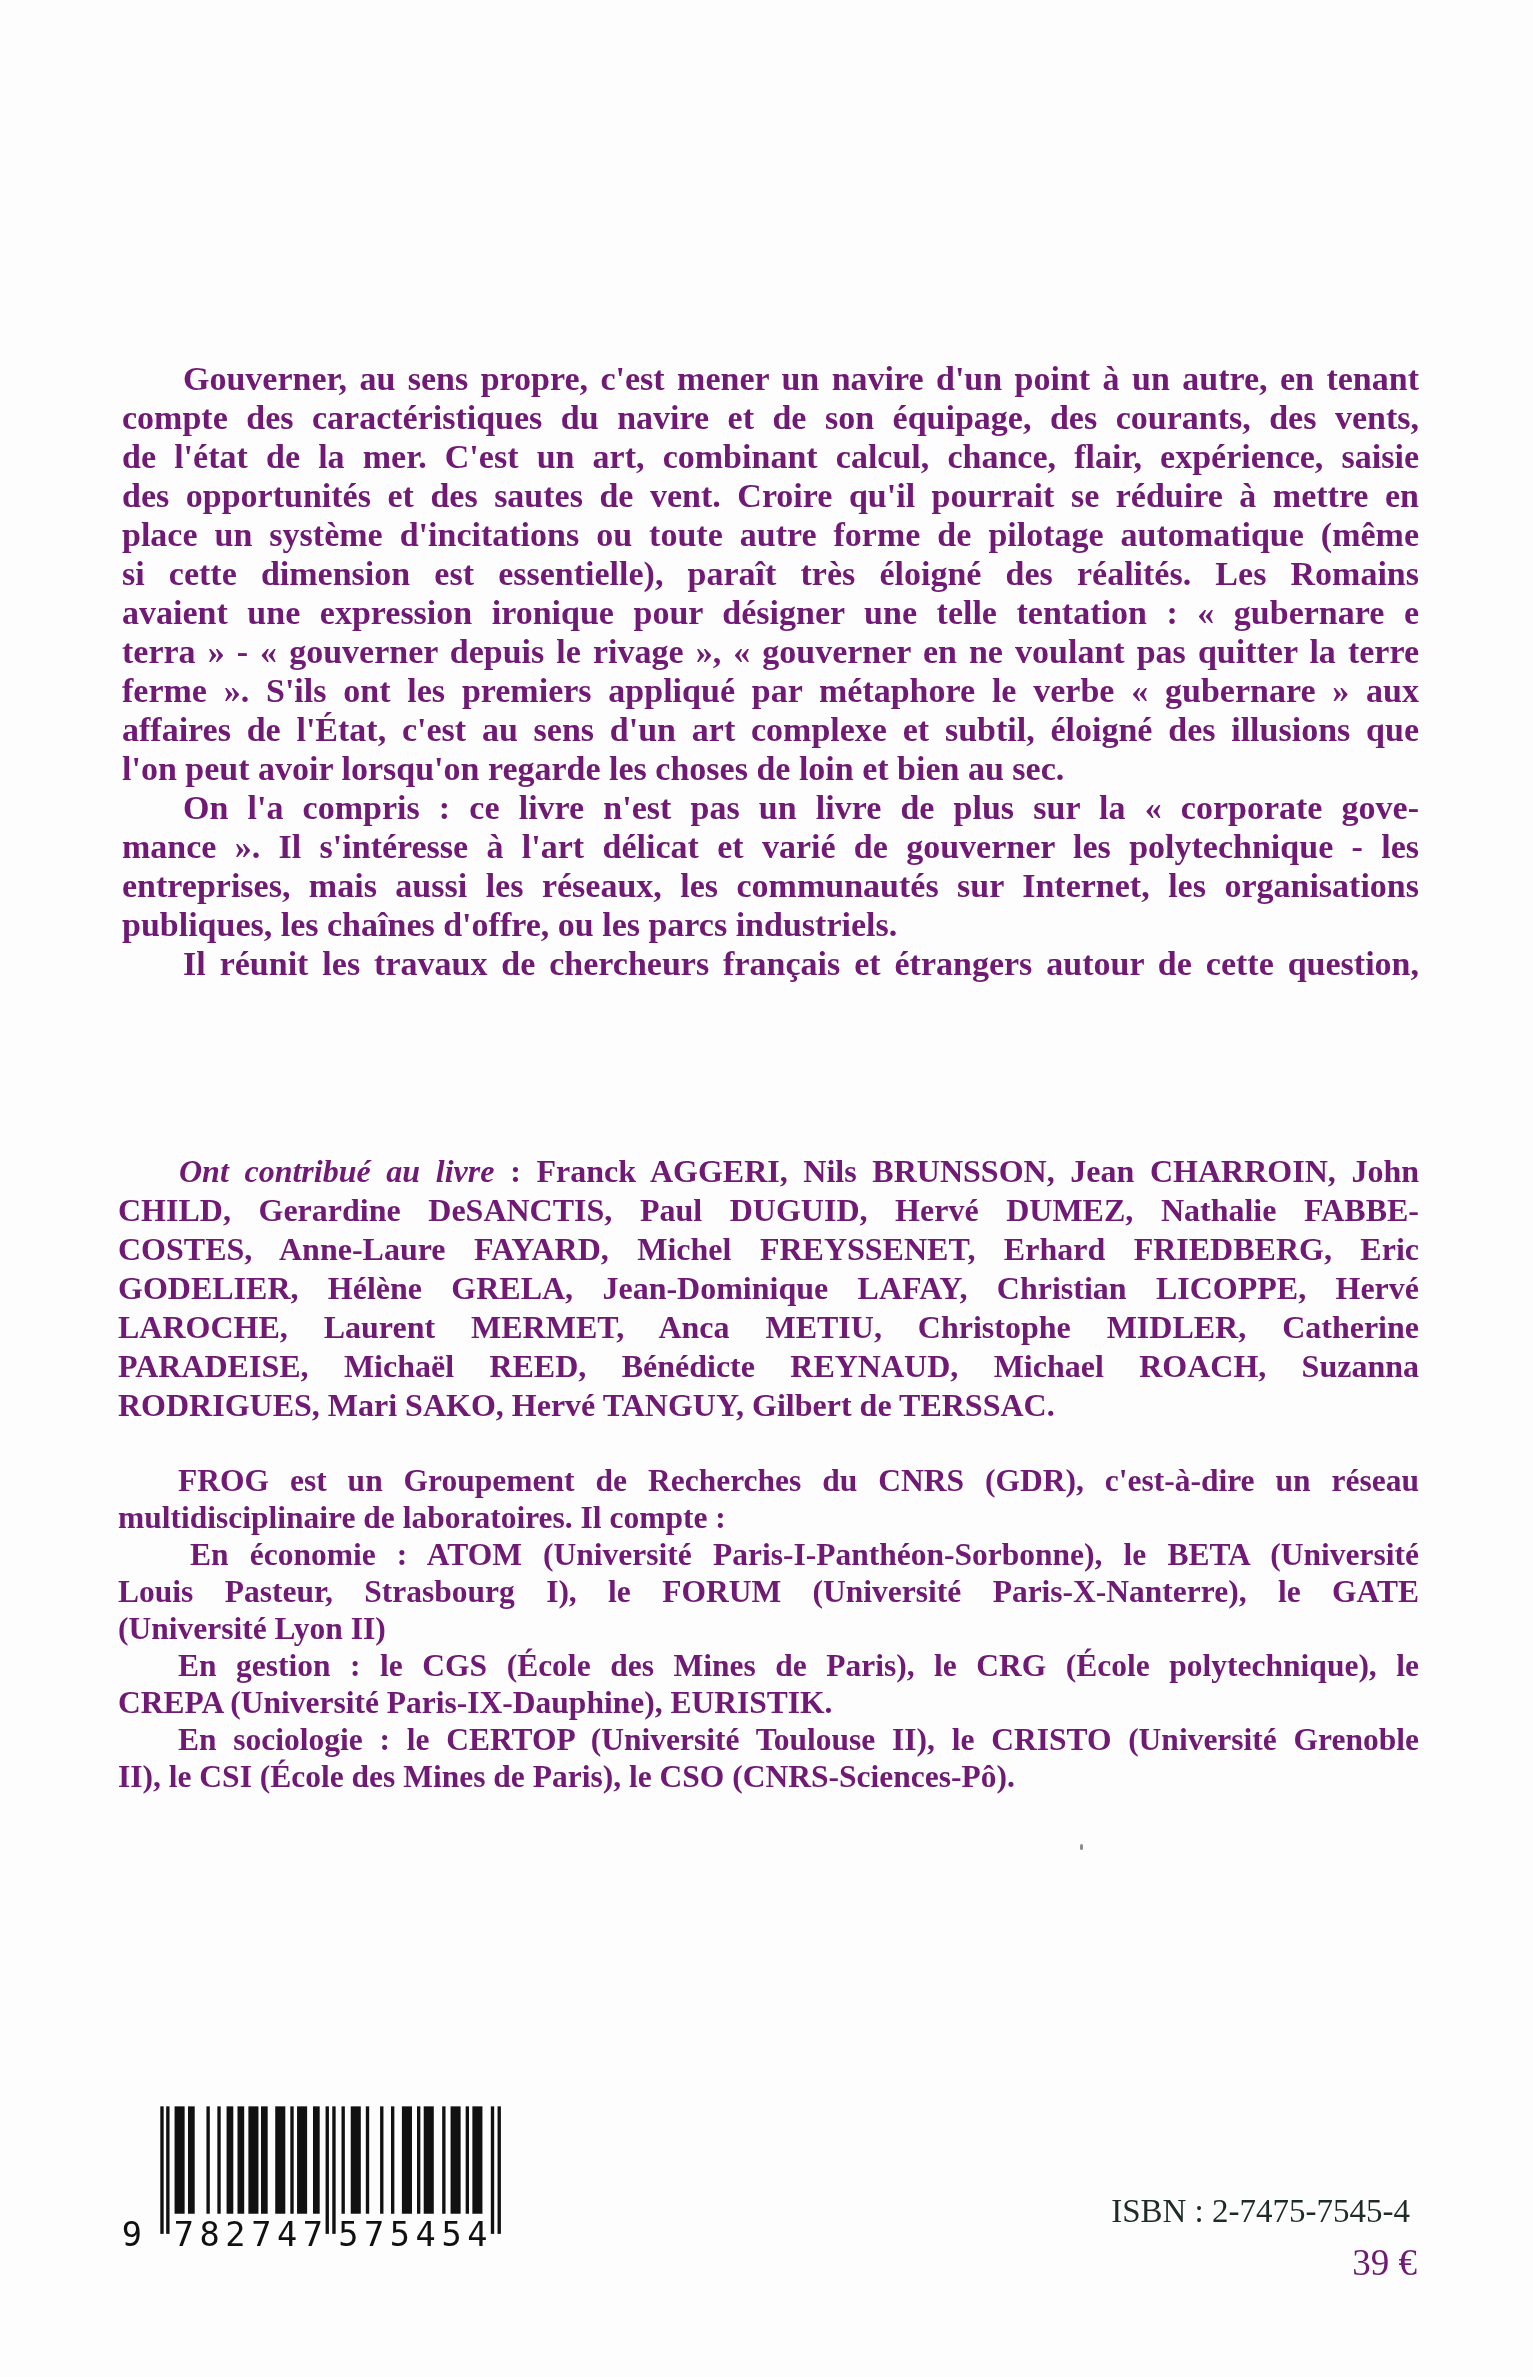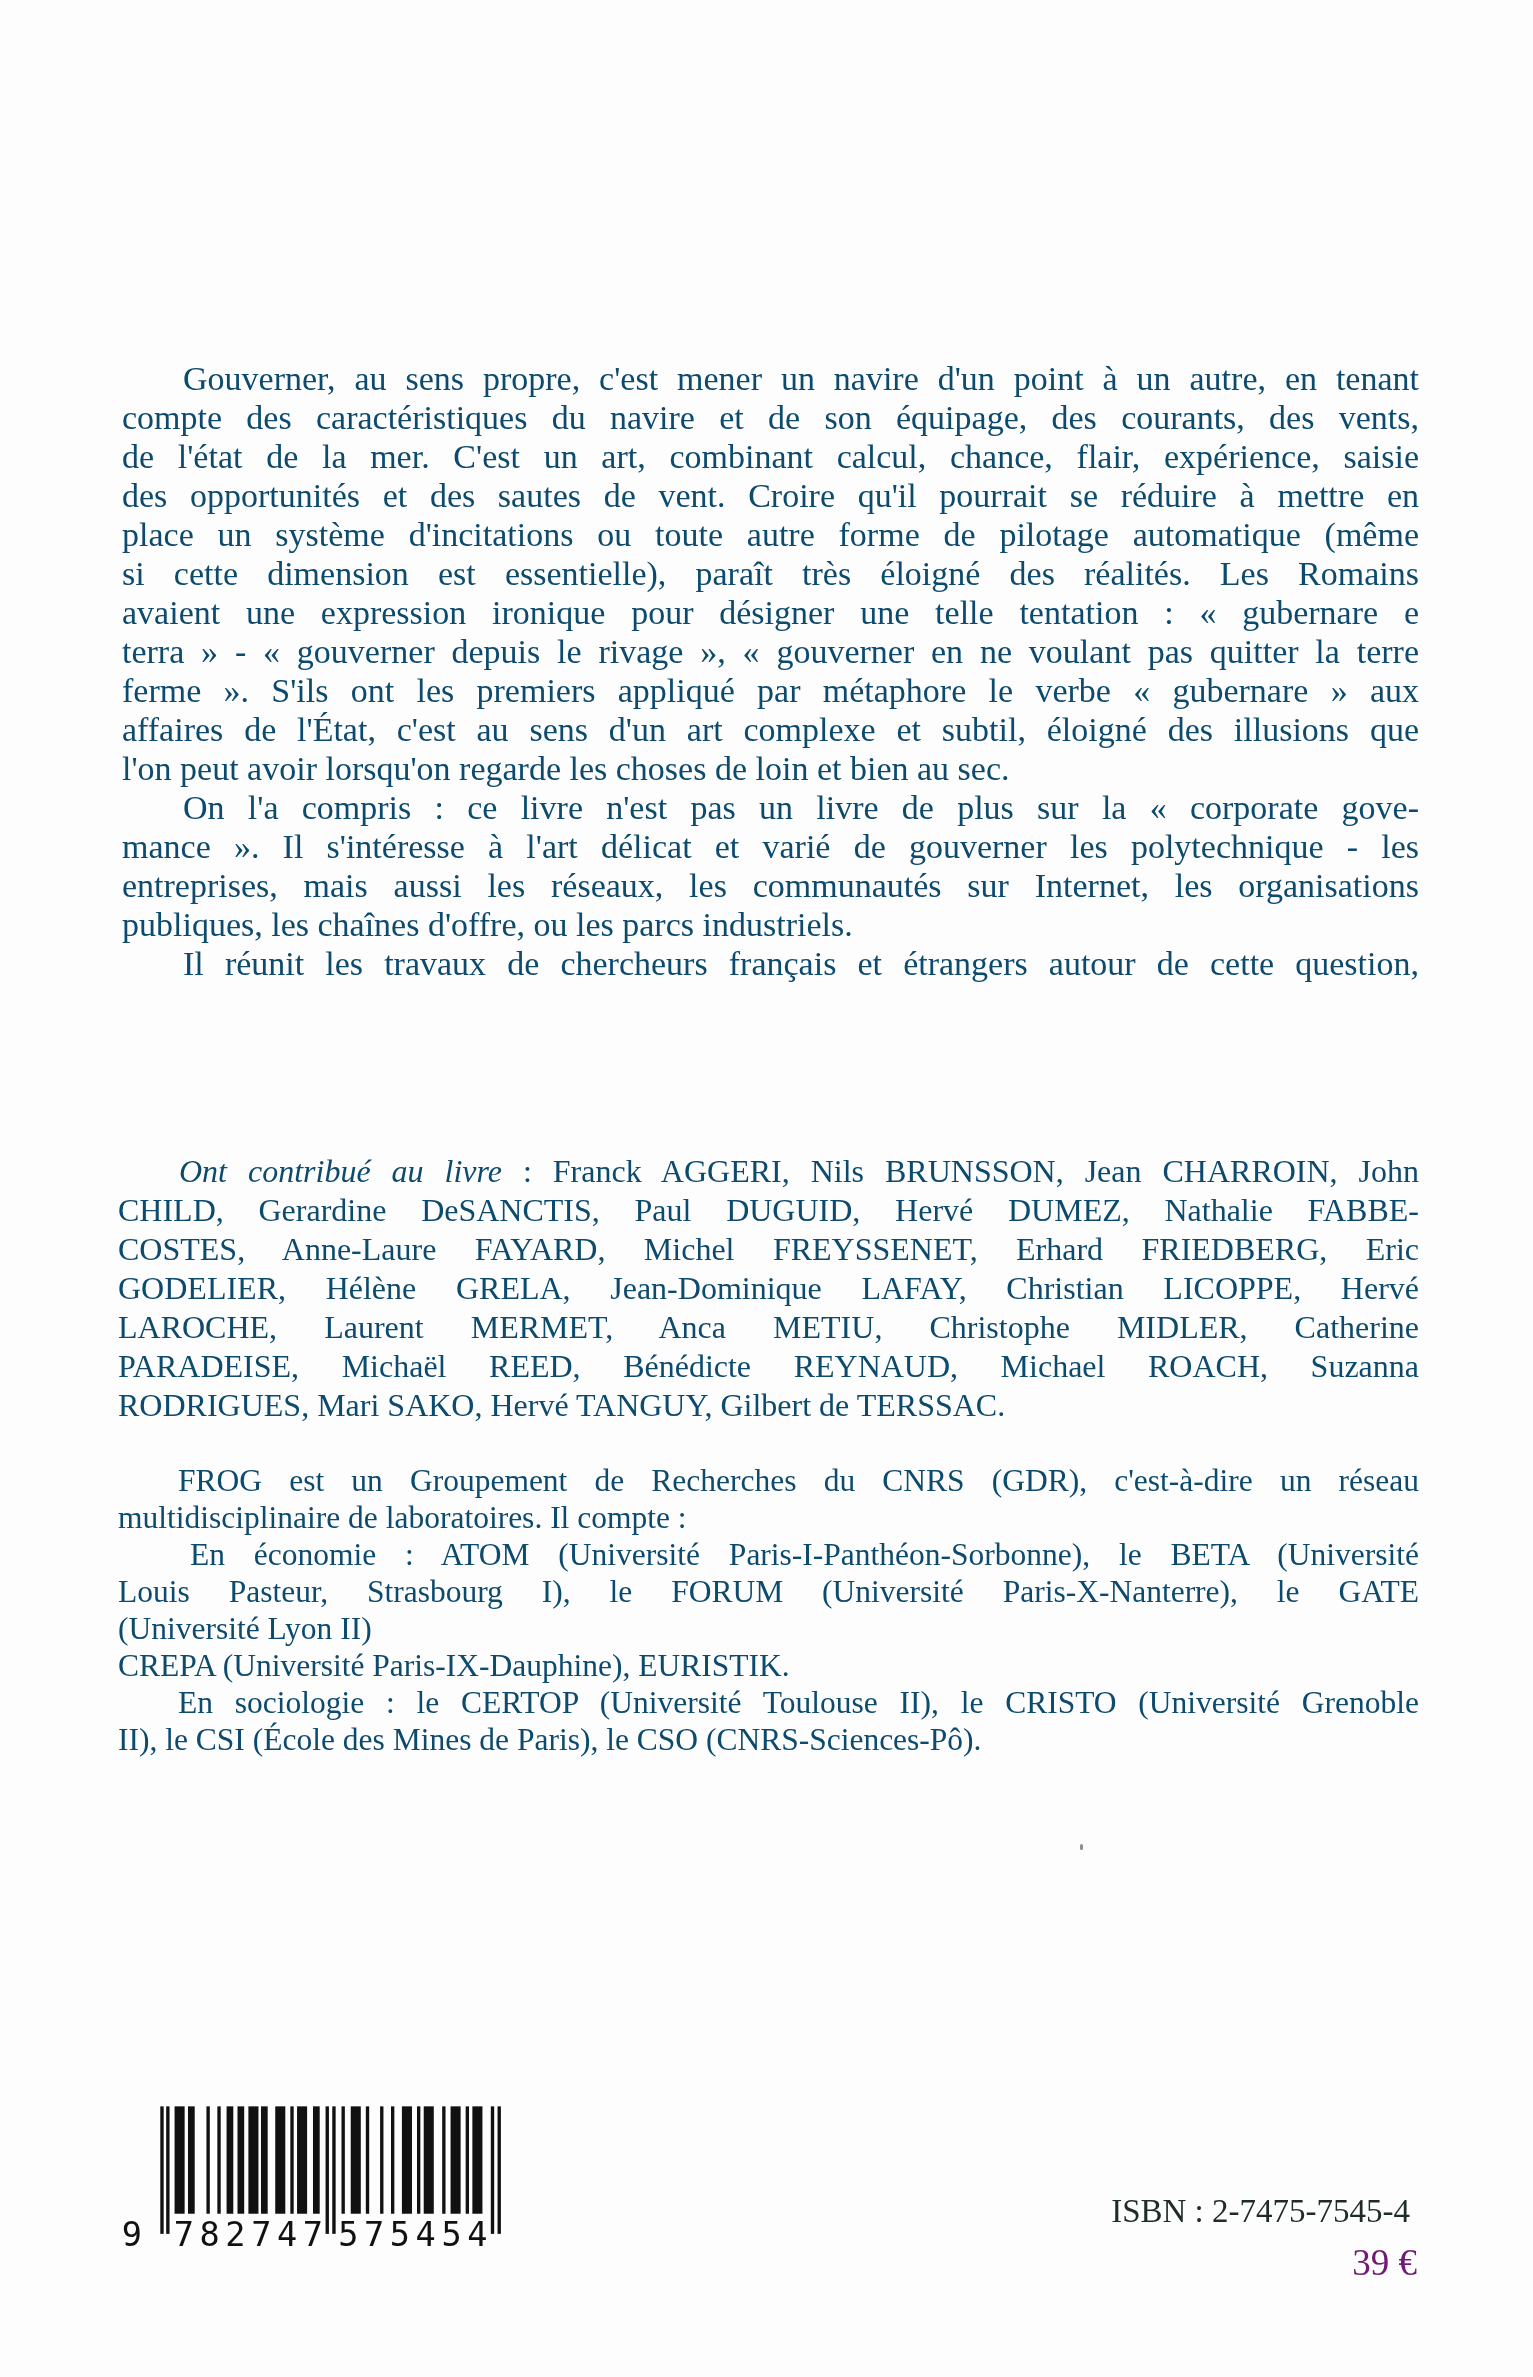--- a/index.html
+++ b/index.html
@@ -1,18 +1,18 @@
 <!DOCTYPE html>
 <html style="font-size:13.4px"><head>
 <meta charset="utf-8">
 <style>
   html, body { margin: 0; padding: 0; background: #ffffff; }
   body { width: 1534px; height: 2377px; position: relative; overflow: hidden; }
   .page { position: absolute; left: 0; top: 0; width: 1534px; height: 2377px; background: #fdfdfd; }
-  .block { position: absolute; left: 122px; width: 1297px; font-family: "Liberation Serif", serif; color: #0c4a6e; }
+  .block { position: absolute; left: 122px; width: 1297px; font-family: "Liberation Serif", serif; color: #701a75; font-weight: bold; }
   .line { display: block; white-space: nowrap; text-align: justify; text-align-last: justify; height: 39px; line-height: 39px; overflow: visible; }
   .line.last { text-align-last: left; }
   .line.indent { padding-left: 61px; }
   .intro .line { font-size: 34px; height: 39px; line-height: 39px; }
   .contrib .line { font-size: 32px; height: 39px; line-height: 39px; }
   .frog .line { font-size: 31.5px; height: 37px; line-height: 37px; }
   .lab { font-style: italic; }
   .barcode { position: absolute; left: 118px; top: 2103px; width: 395px; height: 151px; }
   .barcode svg { display: block; }
   .isbn { position: absolute; left: 1083px; top: 2193px; width: 327px; text-align: right; font-family: "Liberation Serif", serif; font-size: 33px; color: #1e2b27; white-space: nowrap; }
@@ -58,20 +58,21 @@
     <span class="line" style="word-spacing: 0px;">PARADEISE, Michaël REED, Bénédicte REYNAUD, Michael ROACH, Suzanna</span>
     <span class="line last">RODRIGUES, Mari SAKO, Hervé TANGUY, Gilbert de TERSSAC.</span>
   </div>
 
   <div class="block frog" style="top:1462px; left:118px; width:1301px;">
     <span class="line" style="padding-left: 60px; word-spacing: 0px;">FROG est un Groupement de Recherches du CNRS (GDR), c'est-à-dire un réseau</span>
     <span class="line last">multidisciplinaire de laboratoires. Il compte :</span>
     <span class="line" style="padding-left: 72px; word-spacing: 0px;">En économie : ATOM (Université Paris-I-Panthéon-Sorbonne), le BETA (Université</span>
     <span class="line" style="word-spacing: 0px;">Louis Pasteur, Strasbourg I), le FORUM (Université Paris-X-Nanterre), le GATE</span>
     <span class="line last">(Université Lyon II)</span>
+    <span class="line" style="padding-left: 60px; word-spacing: 0px;">En gestion : le CGS (École des Mines de Paris), le CRG (École polytechnique), le</span>
     <span class="line last">CREPA (Université Paris-IX-Dauphine), EURISTIK.</span>
     <span class="line" style="padding-left: 60px; word-spacing: 0px;">En sociologie : le CERTOP (Université Toulouse II), le CRISTO (Université Grenoble</span>
     <span class="line last">II), le CSI (École des Mines de Paris), le CSO (CNRS-Sciences-Pô).</span>
   </div>
 
   <div class="speck"></div>
 
   <div class="barcode">
     <svg width="395" height="151" viewBox="0 0 470 180" xmlns="http://www.w3.org/2000/svg">
       <g fill="#111">

